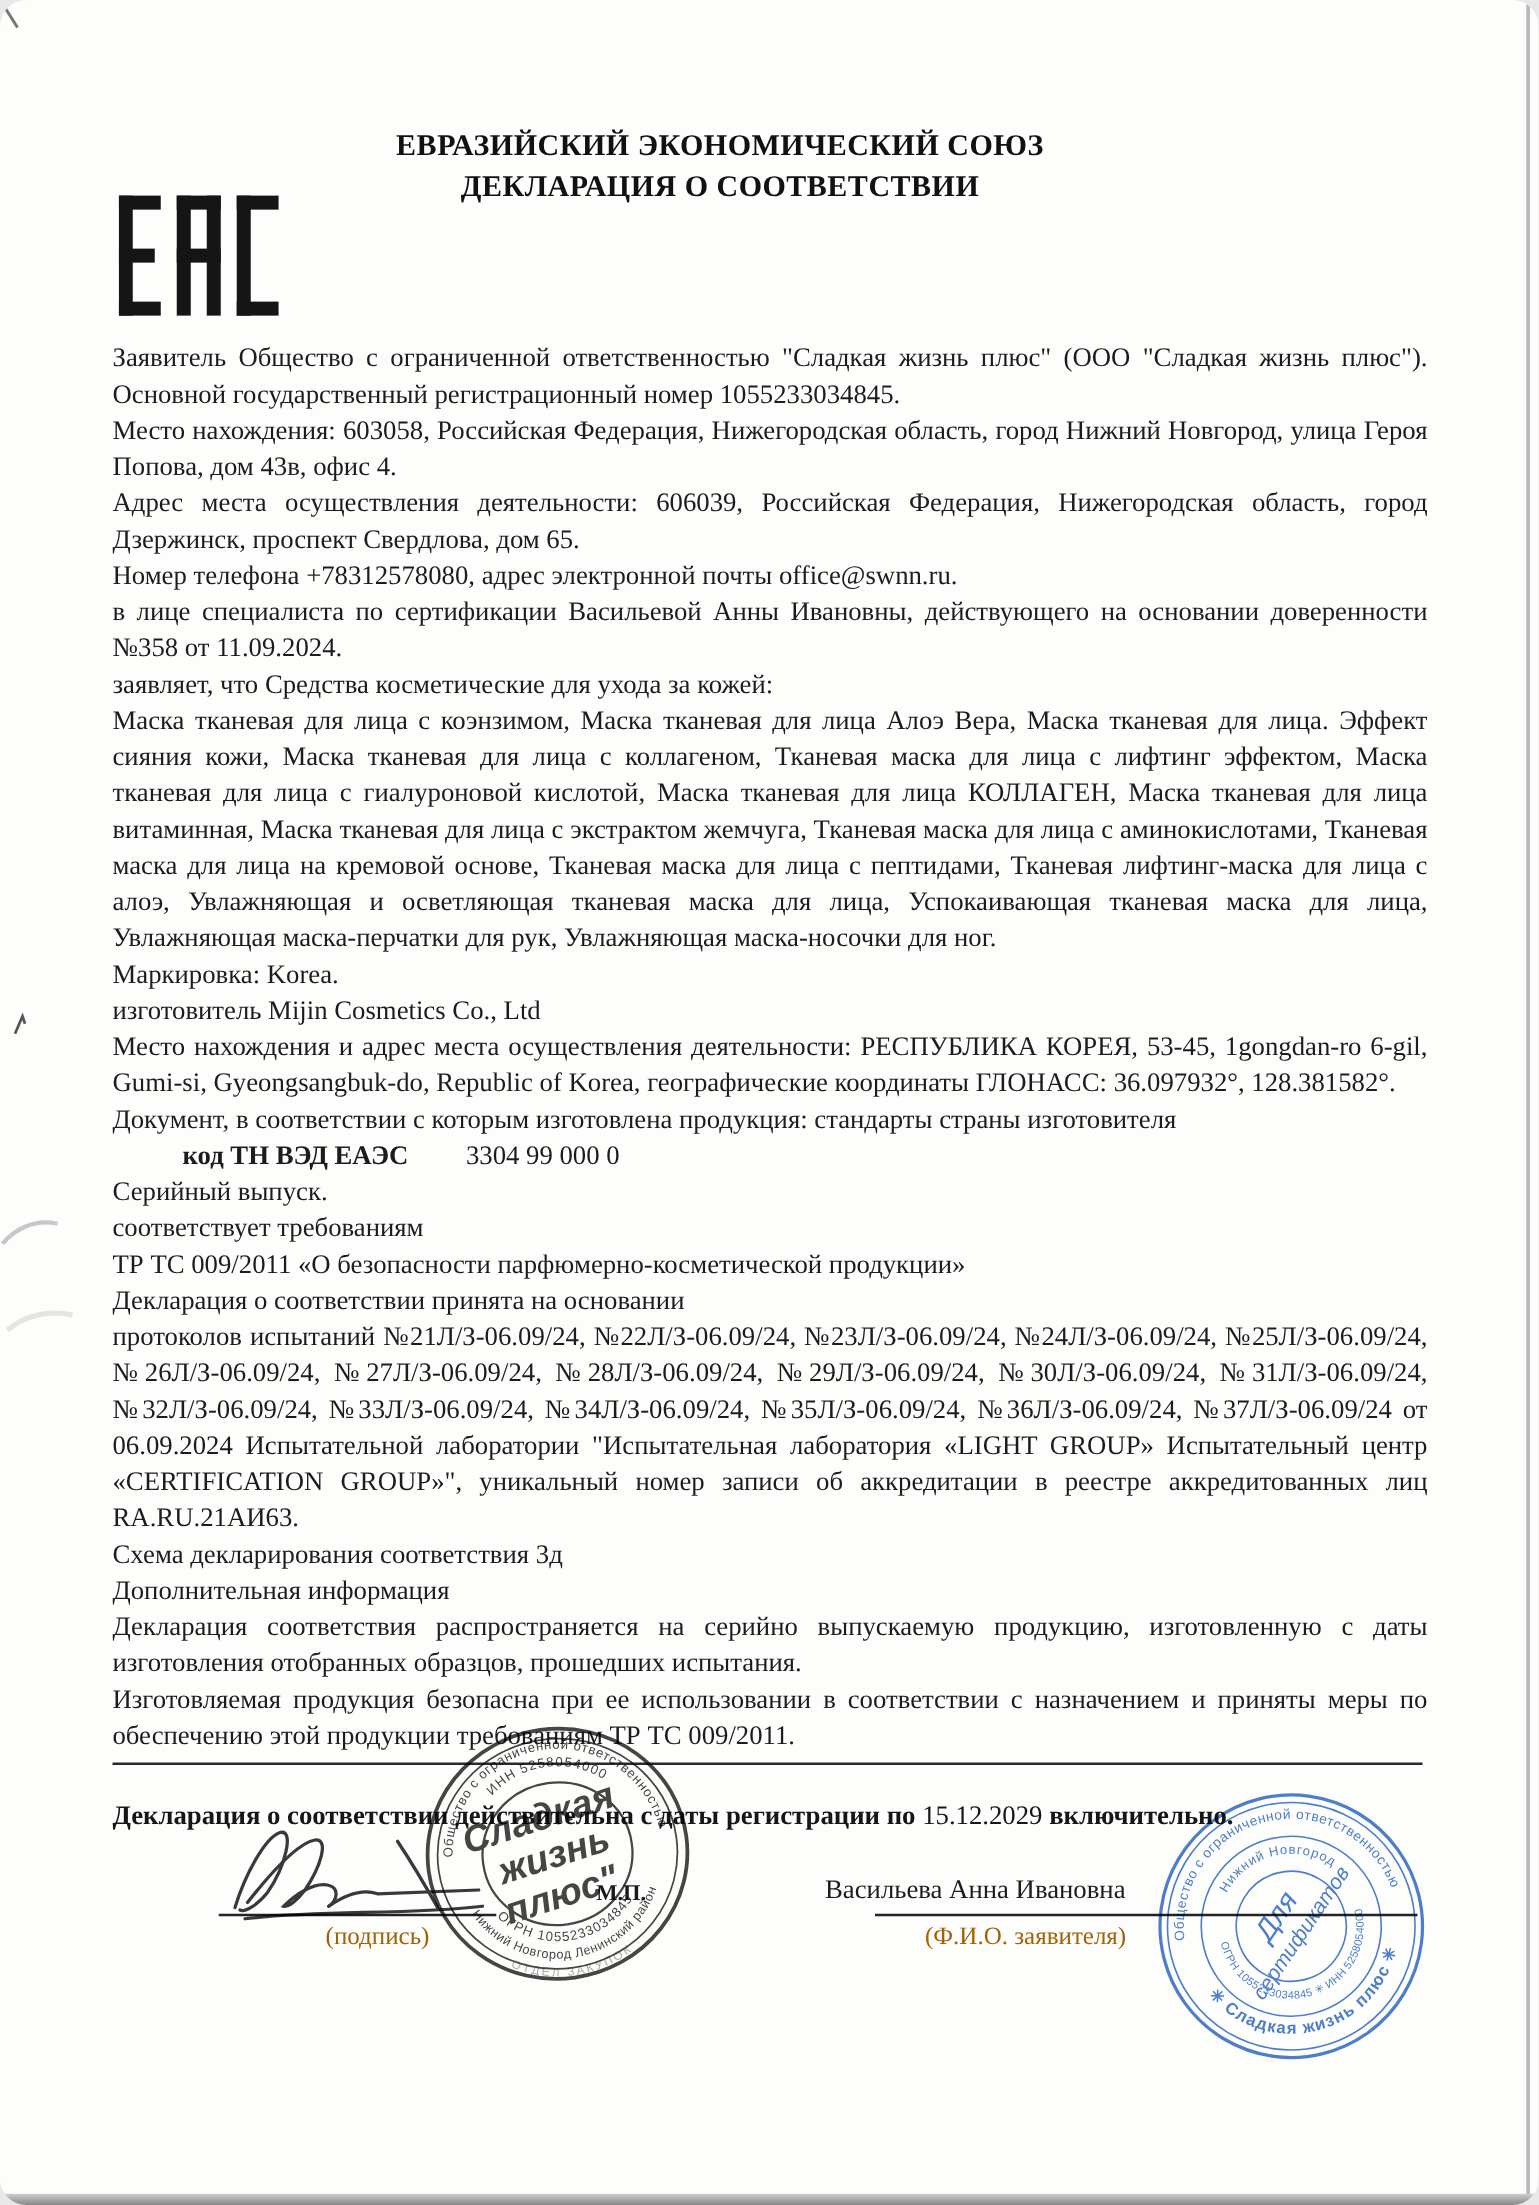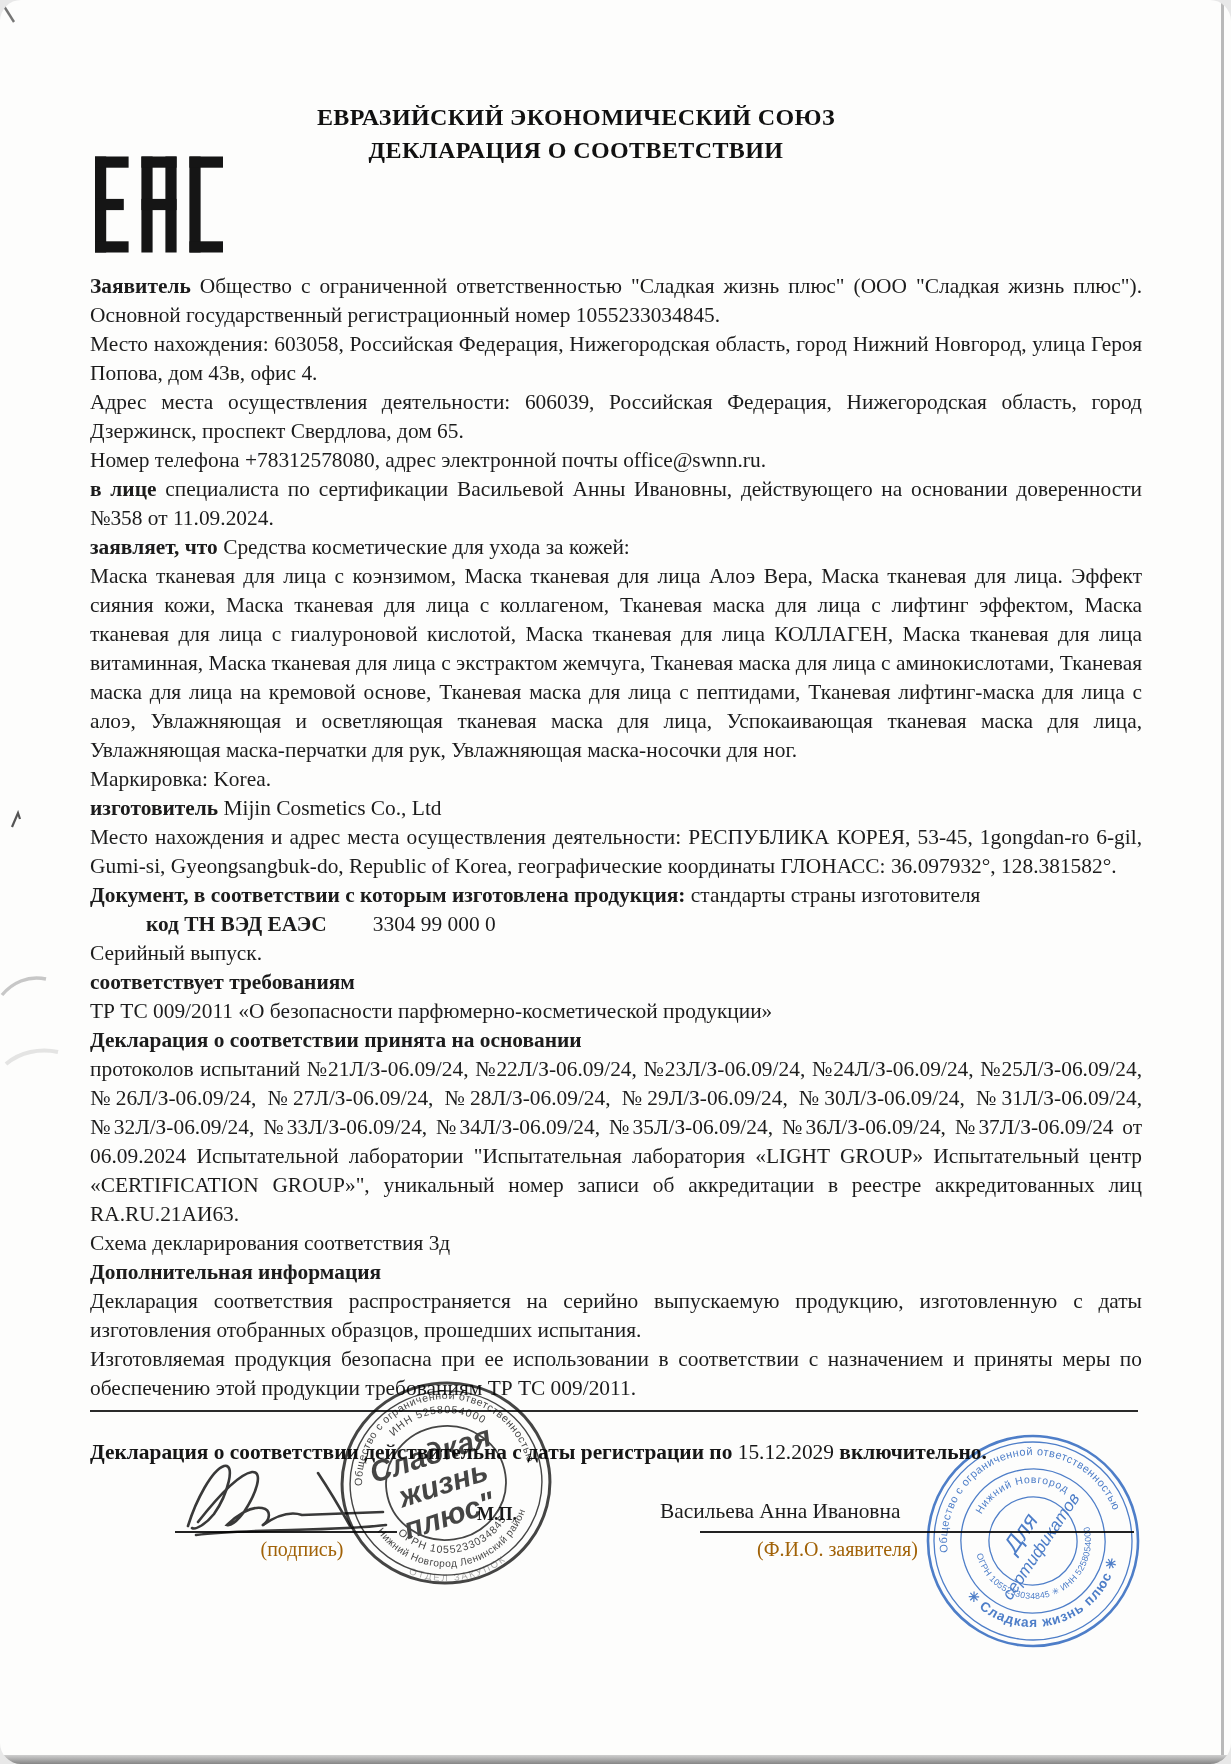--- a/index.html
+++ b/index.html
@@ -12,21 +12,21 @@
     position:absolute;top:101px;left:90px;width:972px;
     text-align:center;font-weight:bold;font-size:24px;line-height:33px;
     letter-spacing:0.4px;color:#111;
   }
   .eac-logo{position:absolute;left:95px;top:146px;color:#151515;}
   .content{
     position:absolute;left:90px;top:272px;width:1052px;
     font-size:21.4px;line-height:29px;text-align:justify;color:#1c1c1c;
   }
   .content p{margin:0;}
-  .lead{font-weight:bold;}
+  .lead{font-weight:normal;}
   .code-line{text-align:left;}
   .code-line .code-label{font-weight:bold;padding-left:56px;}
   .code-line .code-value{padding-left:46px;}
   .rule{position:absolute;left:90px;top:1410px;width:1048px;height:0;border-top:2px solid #2a2a2a;}
   .validity{
     position:absolute;left:90px;top:1438px;width:1052px;
     font-size:21.4px;line-height:29px;font-weight:bold;color:#161616;
   }
   .validity .reg{font-weight:normal;text-align:center;}
   .sig-line{position:absolute;height:0;border-top:2px solid #222;}
@@ -107,21 +107,21 @@
 
   <div class="validity">
     <span>Декларация о соответствии действительна с даты регистрации по </span><span class="reg">15.12.2029</span><span> включительно.</span>
   </div>
 
   <div class="sig-line left"></div>
   <div class="small-label" style="left:242px;top:1537px;width:120px;">(подпись)</div>
   <div class="mp-label">М.П.</div>
   <div class="fio-name">Васильева Анна Ивановна</div>
   <div class="sig-line right"></div>
-  <div class="small-label" style="left:730px;top:1537px;width:215px;">(Ф.И.О. заявителя)</div>
+  <div class="small-label" style="left:713px;top:1537px;width:215px;">(Ф.И.О. заявителя)</div>
 
   <svg class="signature-svg" width="260" height="125" viewBox="0 0 260 125">
     <g fill="none" stroke="#232323" stroke-width="2.6" stroke-linecap="round">
       <path d="M20,98 C28,72 44,42 56,38 C68,35 60,66 46,86 C38,96 28,102 24,100"></path>
       <path d="M30,94 C52,66 72,46 84,44 C96,43 88,66 76,84 C70,92 63,98 59,97 C68,88 82,78 94,80 C104,82 102,92 95,97"></path>
       <path d="M95,97 C108,88 122,83 134,87 L215,84"></path>
       <path d="M28,107 C85,100 160,104 218,97"></path>
       <path d="M150,45 C160,60 172,80 182,98"></path>
     </g>
   </svg>

